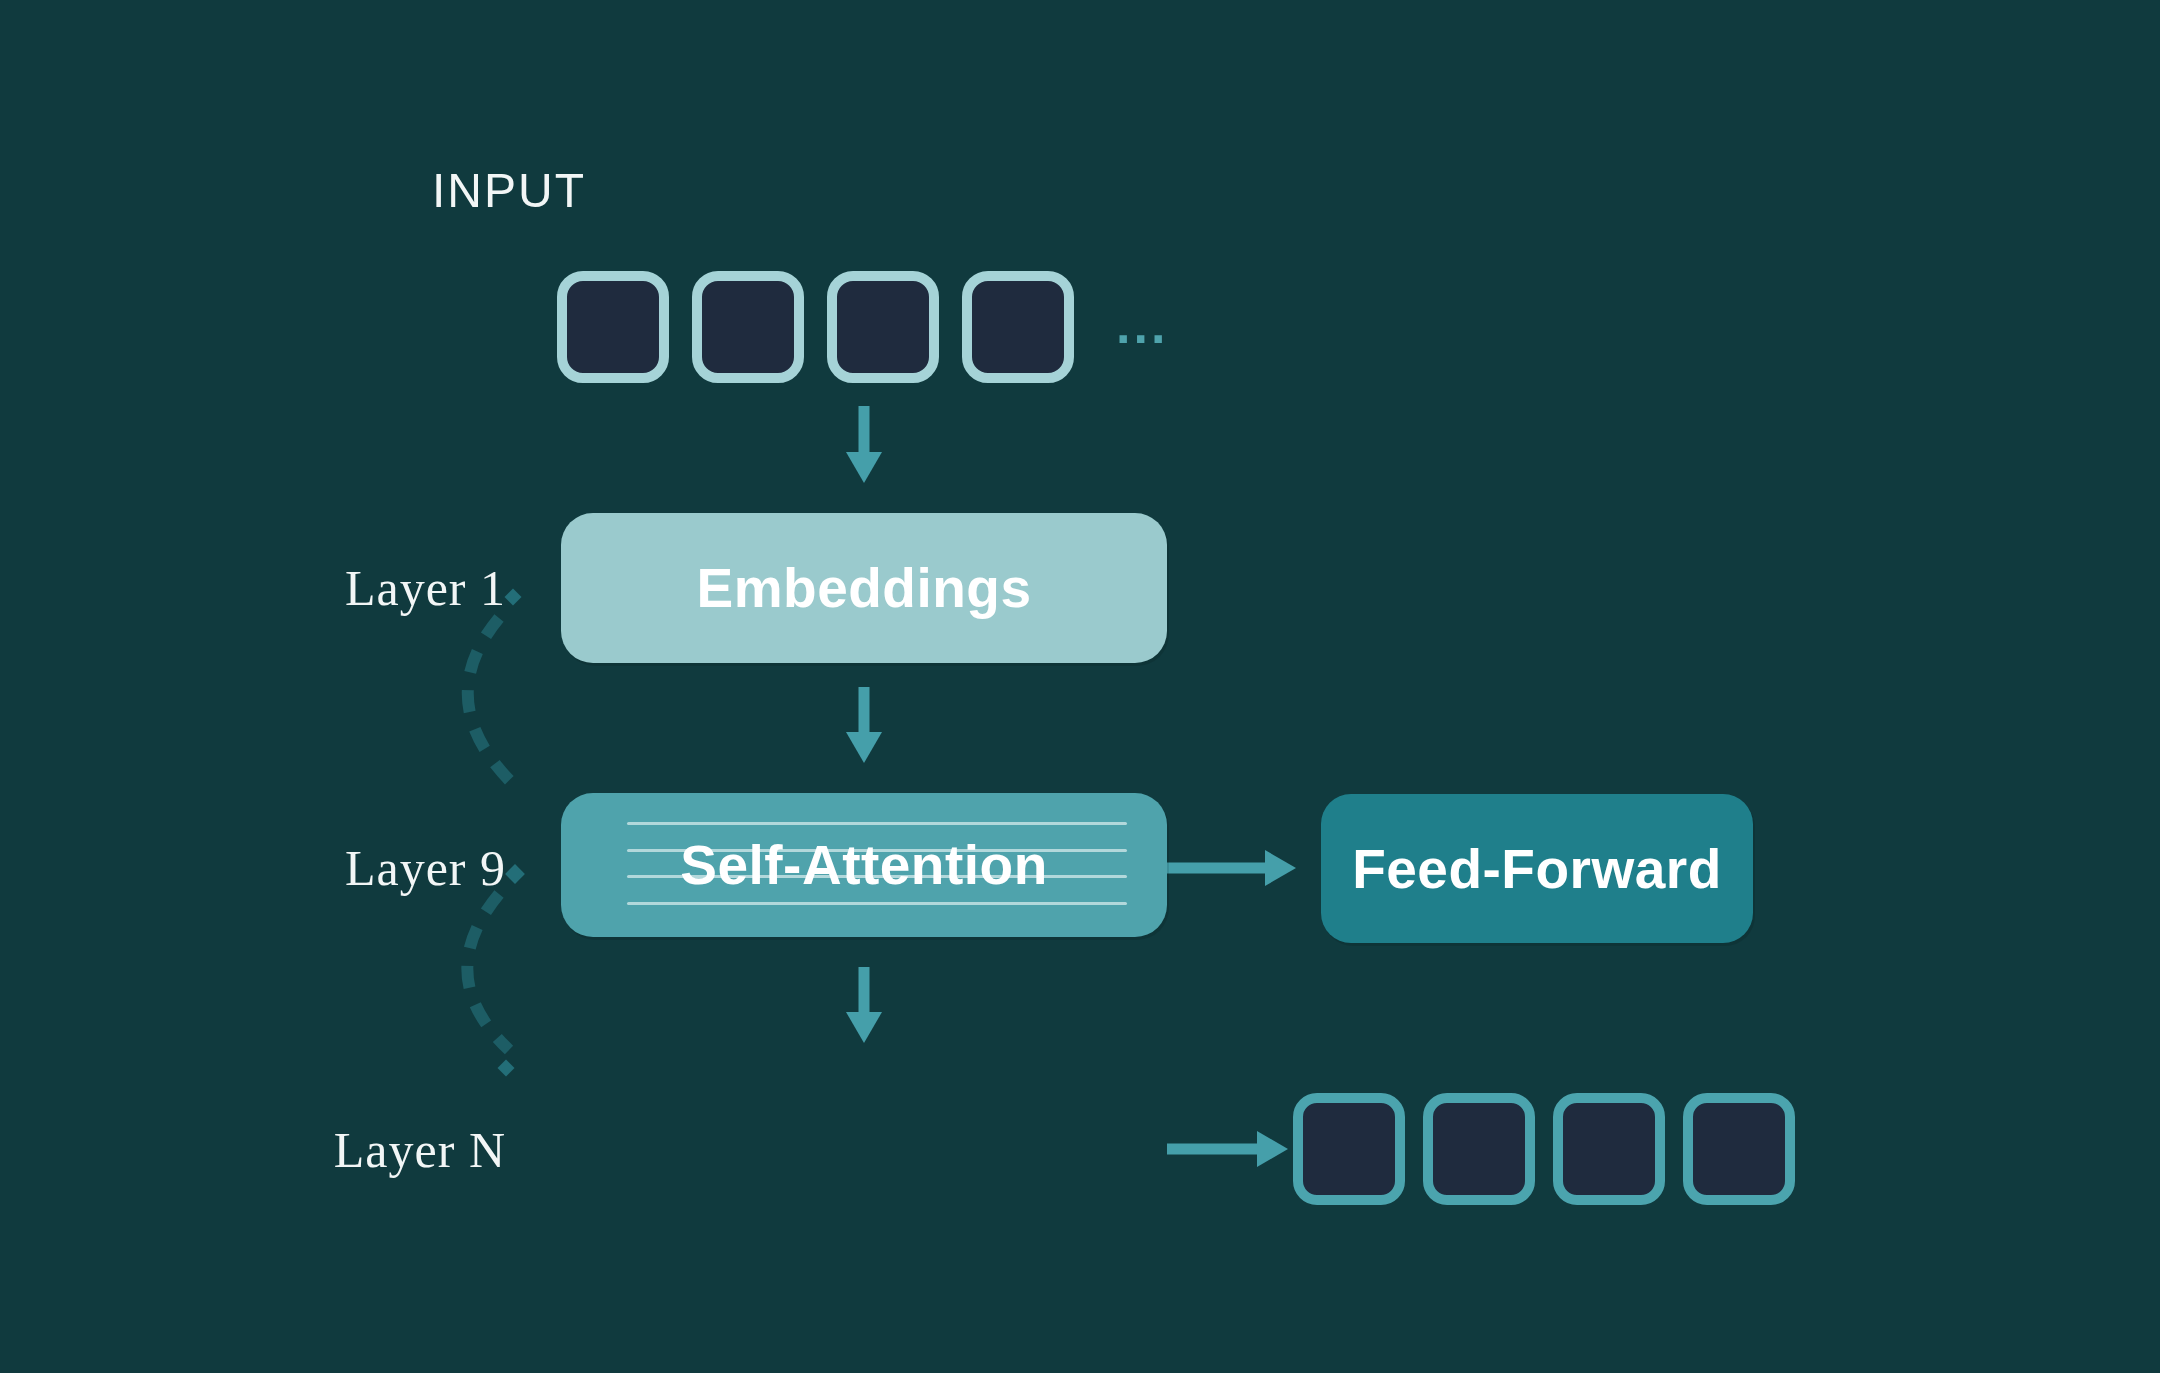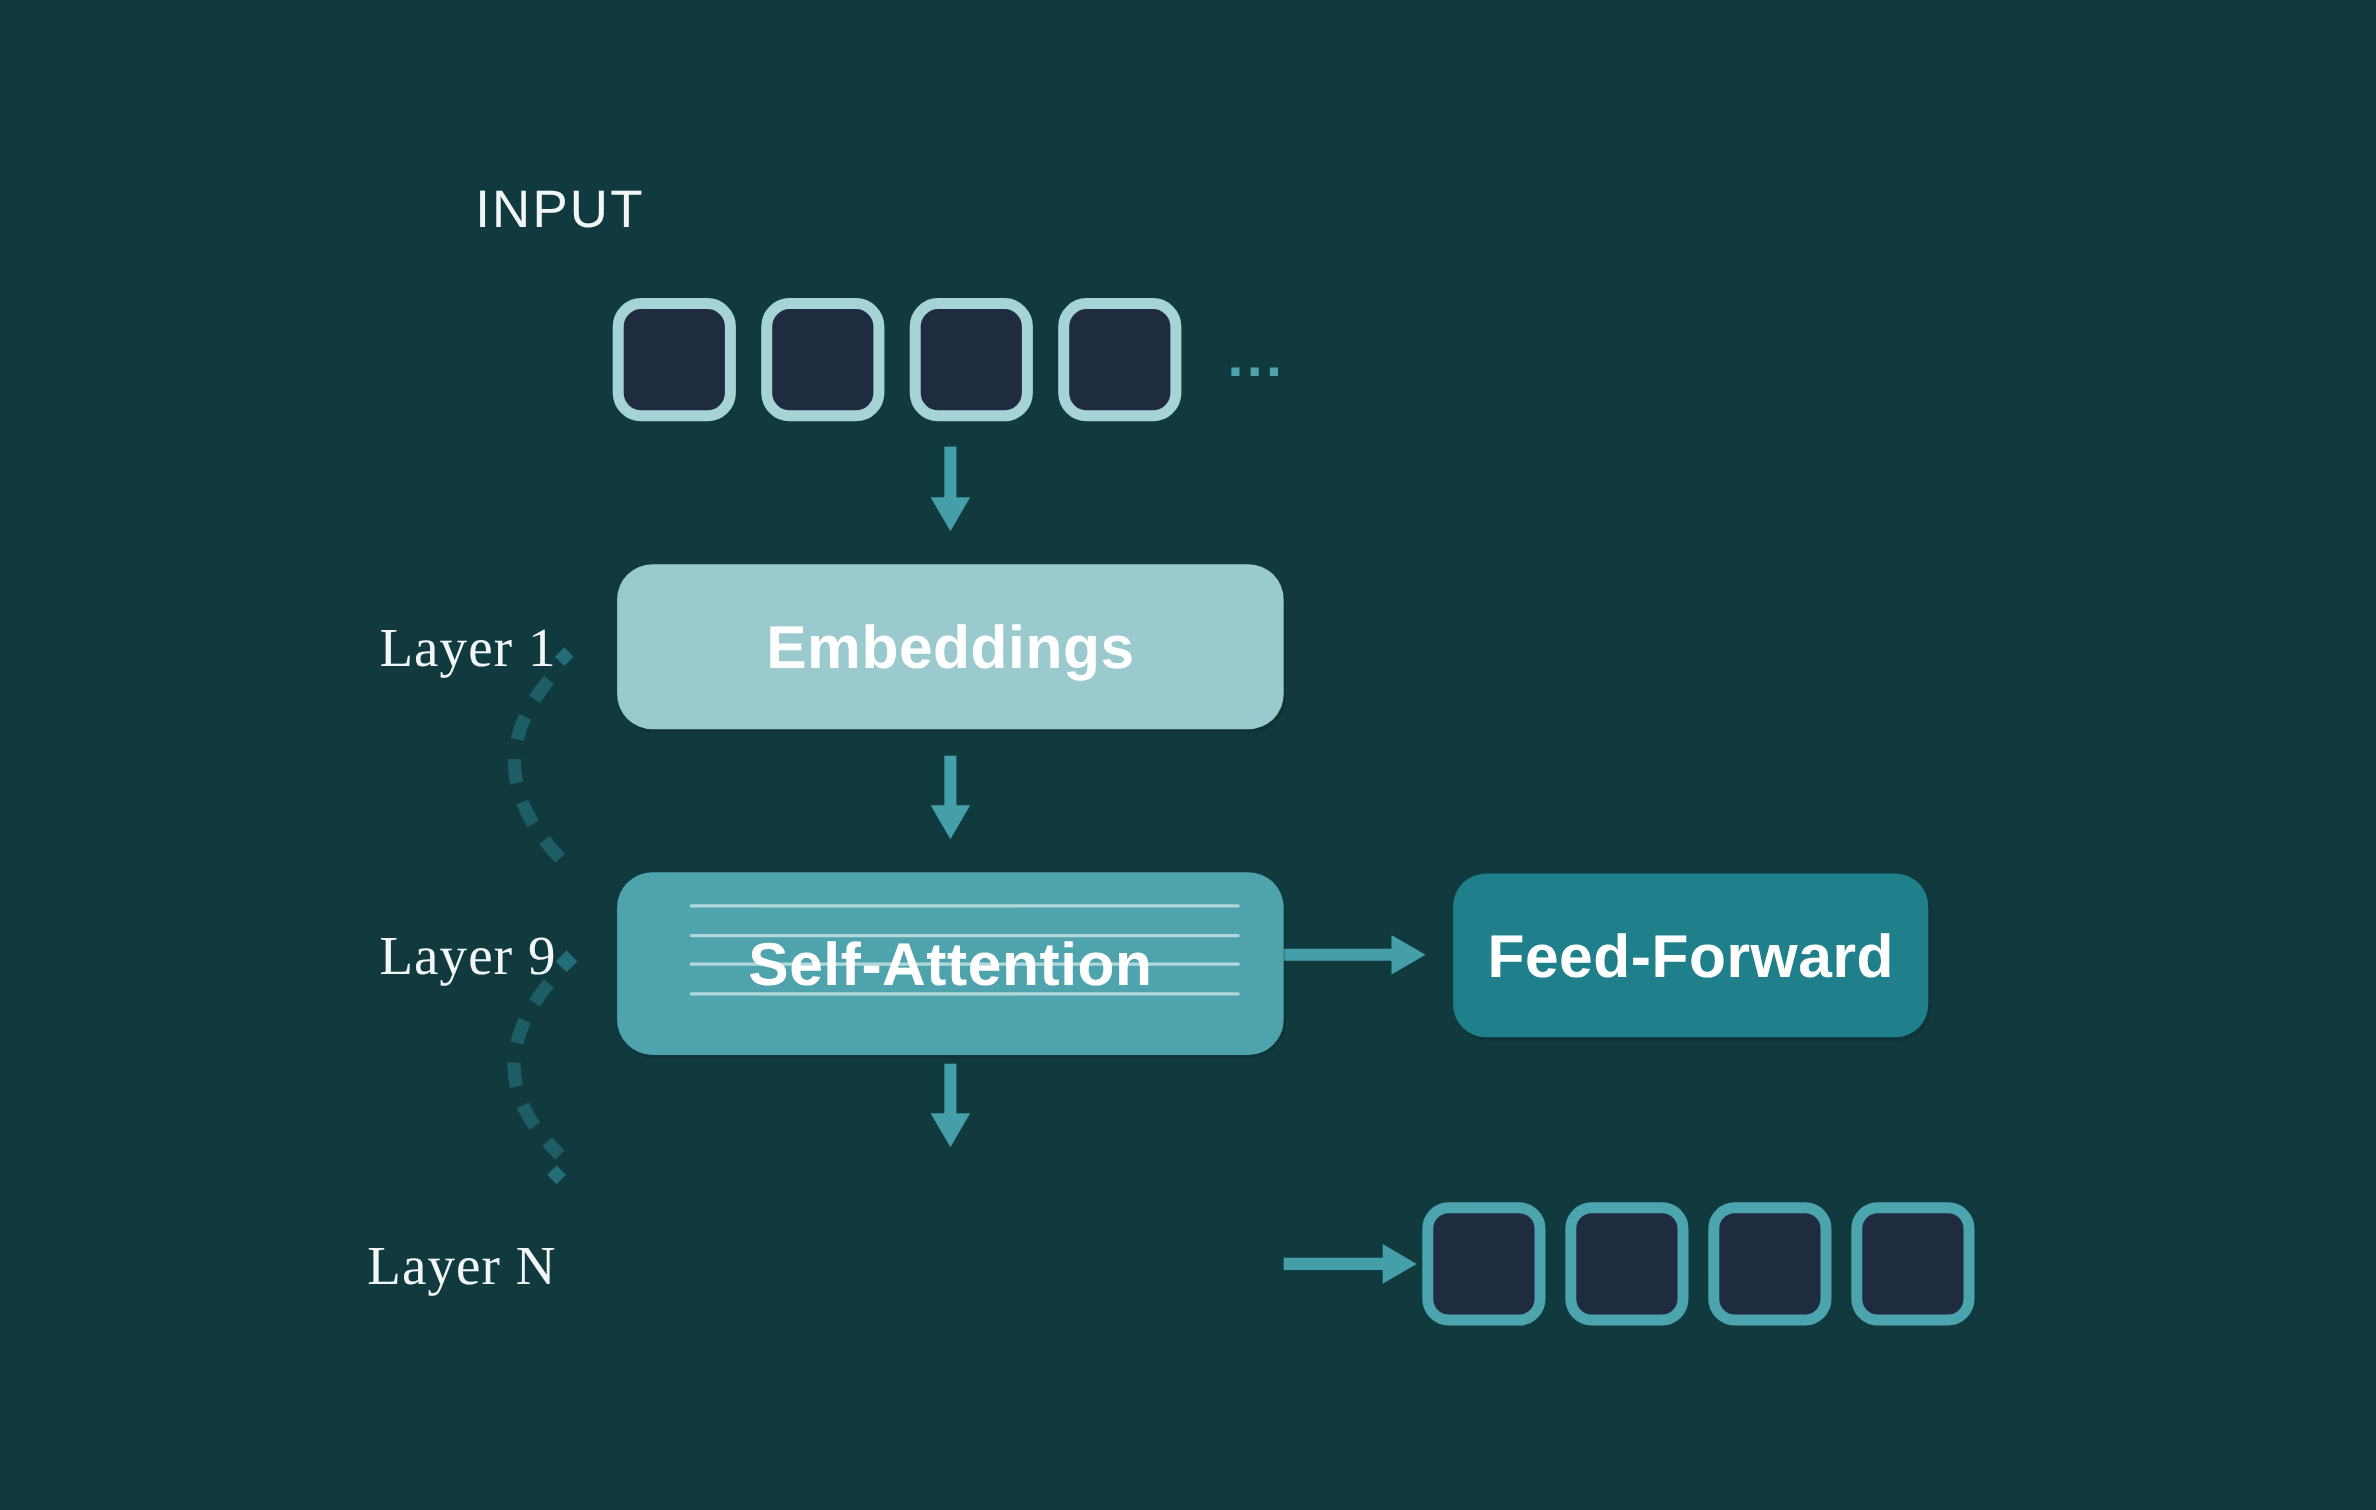--- a/index.html
+++ b/index.html
@@ -29,21 +29,21 @@
   #layer-label-2{top:838px;}
   #layer-label-n{top:1120px;}
 
   .node{
     position:absolute;border-radius:32px;display:flex;align-items:center;justify-content:center;
     color:var(--box-text);font-size:55px;font-weight:bold;letter-spacing:0.5px;
     box-shadow:2px 3px 0 rgba(0,0,0,0.10);
     text-align:center;
   }
   #embeddings-box{left:561px;top:513px;width:606px;height:150px;background:var(--embeddings-box);}
-  #self-attention-box{left:561px;top:793px;width:606px;height:166px;background:var(--self-attention-box);}
+  #self-attention-box{left:561px;top:793px;width:606px;height:144px;background:var(--self-attention-box);}
   #output-box{left:561px;top:1075px;width:606px;height:150px;background:var(--output-box);}
   #feed-forward-box{left:1321px;top:794px;width:432px;height:149px;background:var(--feed-forward-box);border-radius:30px;}
   .node .node-label{position:relative;z-index:2;}
   .sa-line{
     position:absolute;left:66px;width:500px;height:3px;z-index:1;
     background:var(--attention-line);opacity:0.65;border-radius:2px;
   }
   .sa-line.l1{top:29px;} .sa-line.l2{top:56px;} .sa-line.l3{top:82px;} .sa-line.l4{top:109px;}
 
   .token-row{position:absolute;display:flex;}

